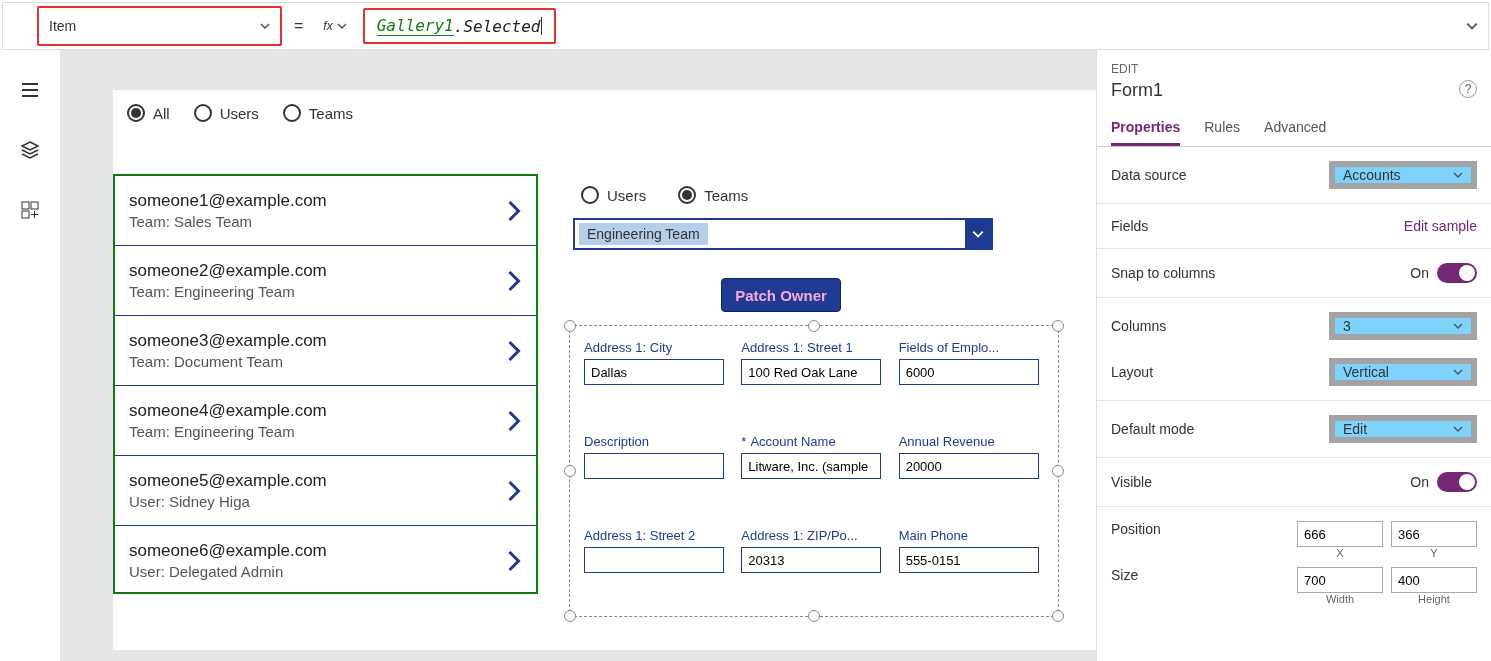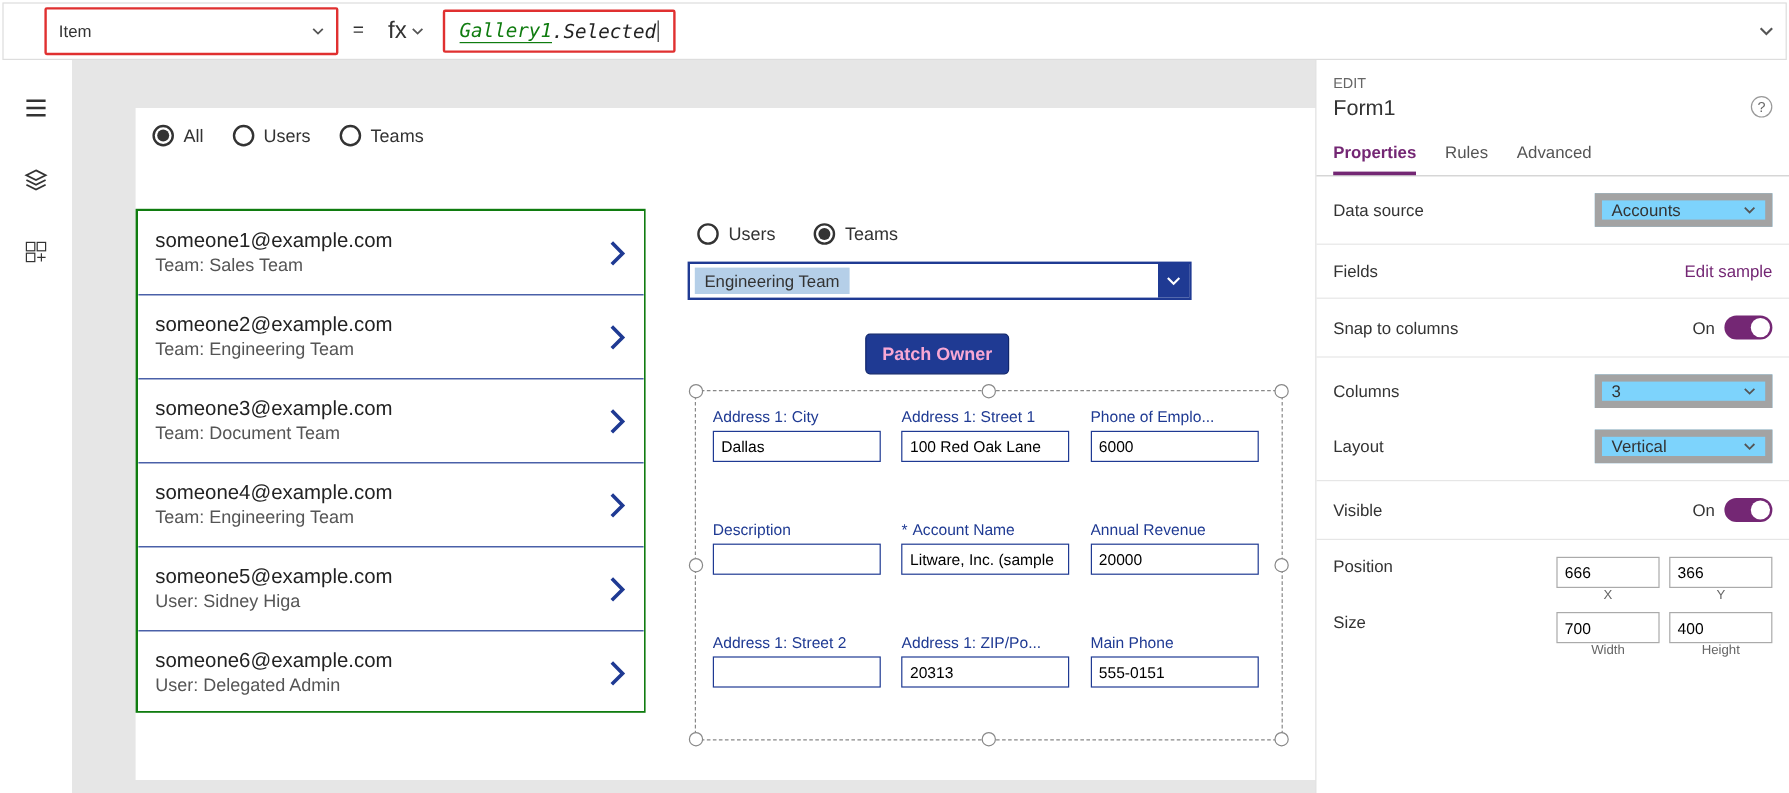--- a/index.html
+++ b/index.html
@@ -3,21 +3,21 @@
 <meta charset="utf-8">
 <style>
 * { box-sizing: border-box; margin: 0; padding: 0; }
 body { font-family: "Segoe UI", Arial, sans-serif; font-size: 14px; color: #333; background: #fff; width: 1491px; height: 661px; overflow: hidden; }
 
 
 .formula-bar { display: flex; align-items: center; height: 48px; border: 1px solid #ddd; margin: 2px 2px 0 2px; }
 .prop-select { width: 245px; height: 40px; margin: 0 0 0 34px; border: 2px solid #e03030; padding: 4px 10px; display: flex; align-items: center; justify-content: space-between; background: #fff; border-radius: 2px;}
 .eq { margin: 0 12px; font-size: 16px; color: #333; }
 .fx-wrap { display: flex; align-items: center; padding: 0 8px; }
-.fx-label { font-size: 20px; }
+.fx-label { font-style: italic; font-size: 12px; }
 .fx-chev { margin-left: 4px; }
 .formula-input-wrap { flex: 1; height: 40px; display: flex; align-items: center; margin-left: 8px; }
 .formula-box { border: 2px solid #e03030; padding: 6px 12px; border-radius: 2px; font-family: Consolas, monospace; font-size: 16px; font-style: italic; display:inline-flex; align-items:center;}
 .formula-box .g1 { color: #107c10; border-bottom: 1px solid #107c10; }
 .formula-box .sel { color: #222; }
 .formula-caret { display:inline-block; width:1px; height:18px; background:#333; margin-left:1px;}
 .formula-chev { margin-left: auto; margin-right: 10px; color: #555; }
 
 
 .main { display: flex; height: 612px; }
@@ -47,21 +47,21 @@
 .form-filter { position: absolute; left: 468px; top: 96px; display: flex; gap: 32px; }
 .form-filter .dot { border-color:#333;}
 .form-filter .dot.filled::after { background:#333;}
 
 .team-select { position: absolute; left: 460px; top: 128px; width: 420px; height: 32px; border: 2px solid #1f3a93; display: flex; align-items: center; }
 .team-select .val { padding: 0 8px; background: #b5cfe8; height: 22px; display: inline-flex; align-items: center; margin-left: 4px; font-size: 14px;}
 .team-select .dd { width: 26px; height: 100%; background: #1f3a93; color:#fff; display:flex; align-items:center; justify-content:center; margin-left:auto;}
 
 .patch-btn { position: absolute; left: 608px; top: 188px; width: 120px; height: 34px; background: #1f3a93; color: #f9a8d4; border-radius: 4px; display: flex; align-items: center; justify-content: center; font-size: 15px; font-weight:600; border:1px solid #0f256b;}
 
-.form-sel { position: absolute; left: 466px; top: 235px; width: 490px; height: 292px; border: 1px dashed #888; }
+.form-sel { position: absolute; left: 456px; top: 235px; width: 490px; height: 292px; border: 1px dashed #888; }
 .handle { position:absolute; width:12px; height:12px; background:#fff; border:1px solid #888; border-radius:50%;}
 .h-tl{left:-6px;top:-6px;} .h-tc{left:calc(50% - 6px);top:-6px;} .h-tr{right:-6px;top:-6px;}
 .h-ml{left:-6px;top:calc(50% - 6px);} .h-mr{right:-6px;top:calc(50% - 6px);}
 .h-bl{left:-6px;bottom:-6px;} .h-bc{left:calc(50% - 6px);bottom:-6px;} .h-br{right:-6px;bottom:-6px;}
 
 .form-grid { position:absolute; inset: 14px; display:grid; grid-template-columns: repeat(3, 1fr); grid-template-rows: repeat(3, auto); gap: 20px 12px; }
 .form-cell { display:flex; flex-direction:column; gap:4px; }
 .form-cell label { font-size:13px; color:#1f3a93; white-space:nowrap; overflow:hidden; text-overflow:ellipsis; }
 .form-cell .req { display:inline-flex; gap:4px;}
 .form-cell input { height:26px; border:1px solid #1f3a93; padding:0 6px; font-size:13px; width: 140px; }
@@ -253,21 +253,21 @@
               <input value="Dallas" style="">
             </div>
             <div class="form-cell">
               <label><span class="req">
                   <span>Address 1: Street 1</span>
                 </span></label>
               <input value="100 Red Oak Lane" style="">
             </div>
             <div class="form-cell">
               <label><span class="req">
-                  <span>Phone of Emplo...</span>
+                  <span>Fields of Emplo...</span>
                 </span></label>
               <input value="6000" style="">
             </div>
             <div class="form-cell">
               <label><span class="req">
                   <span>Description</span>
                 </span></label>
               <input value="" style="">
             </div>
             <div class="form-cell">
@@ -352,20 +352,29 @@
       <div class="pp-row">
         <span class="lbl">Layout</span>
         <div class="select">
           <span>Vertical</span>
           <svg width="10" height="10" viewBox="0 0 10 10">
               <path d="M1 3 L5 7 L9 3" stroke="#555" fill="none" stroke-width="1.5"></path>
             </svg>
         </div>
       </div>
       <div class="pp-row">
+        <span class="lbl">Default mode</span>
+        <div class="select">
+          <span>Edit</span>
+          <svg width="10" height="10" viewBox="0 0 10 10">
+              <path d="M1 3 L5 7 L9 3" stroke="#555" fill="none" stroke-width="1.5"></path>
+            </svg>
+        </div>
+      </div>
+      <div class="pp-row">
         <span class="lbl">Visible</span>
         <span class="toggle">
           <span>On</span>
           <span class="sw"></span>
         </span>
       </div>
       <div class="pp-row noborder" style="align-items:flex-start;">
         <span class="lbl">Position</span>
         <div class="twocol">
           <div class="twocol-col">

